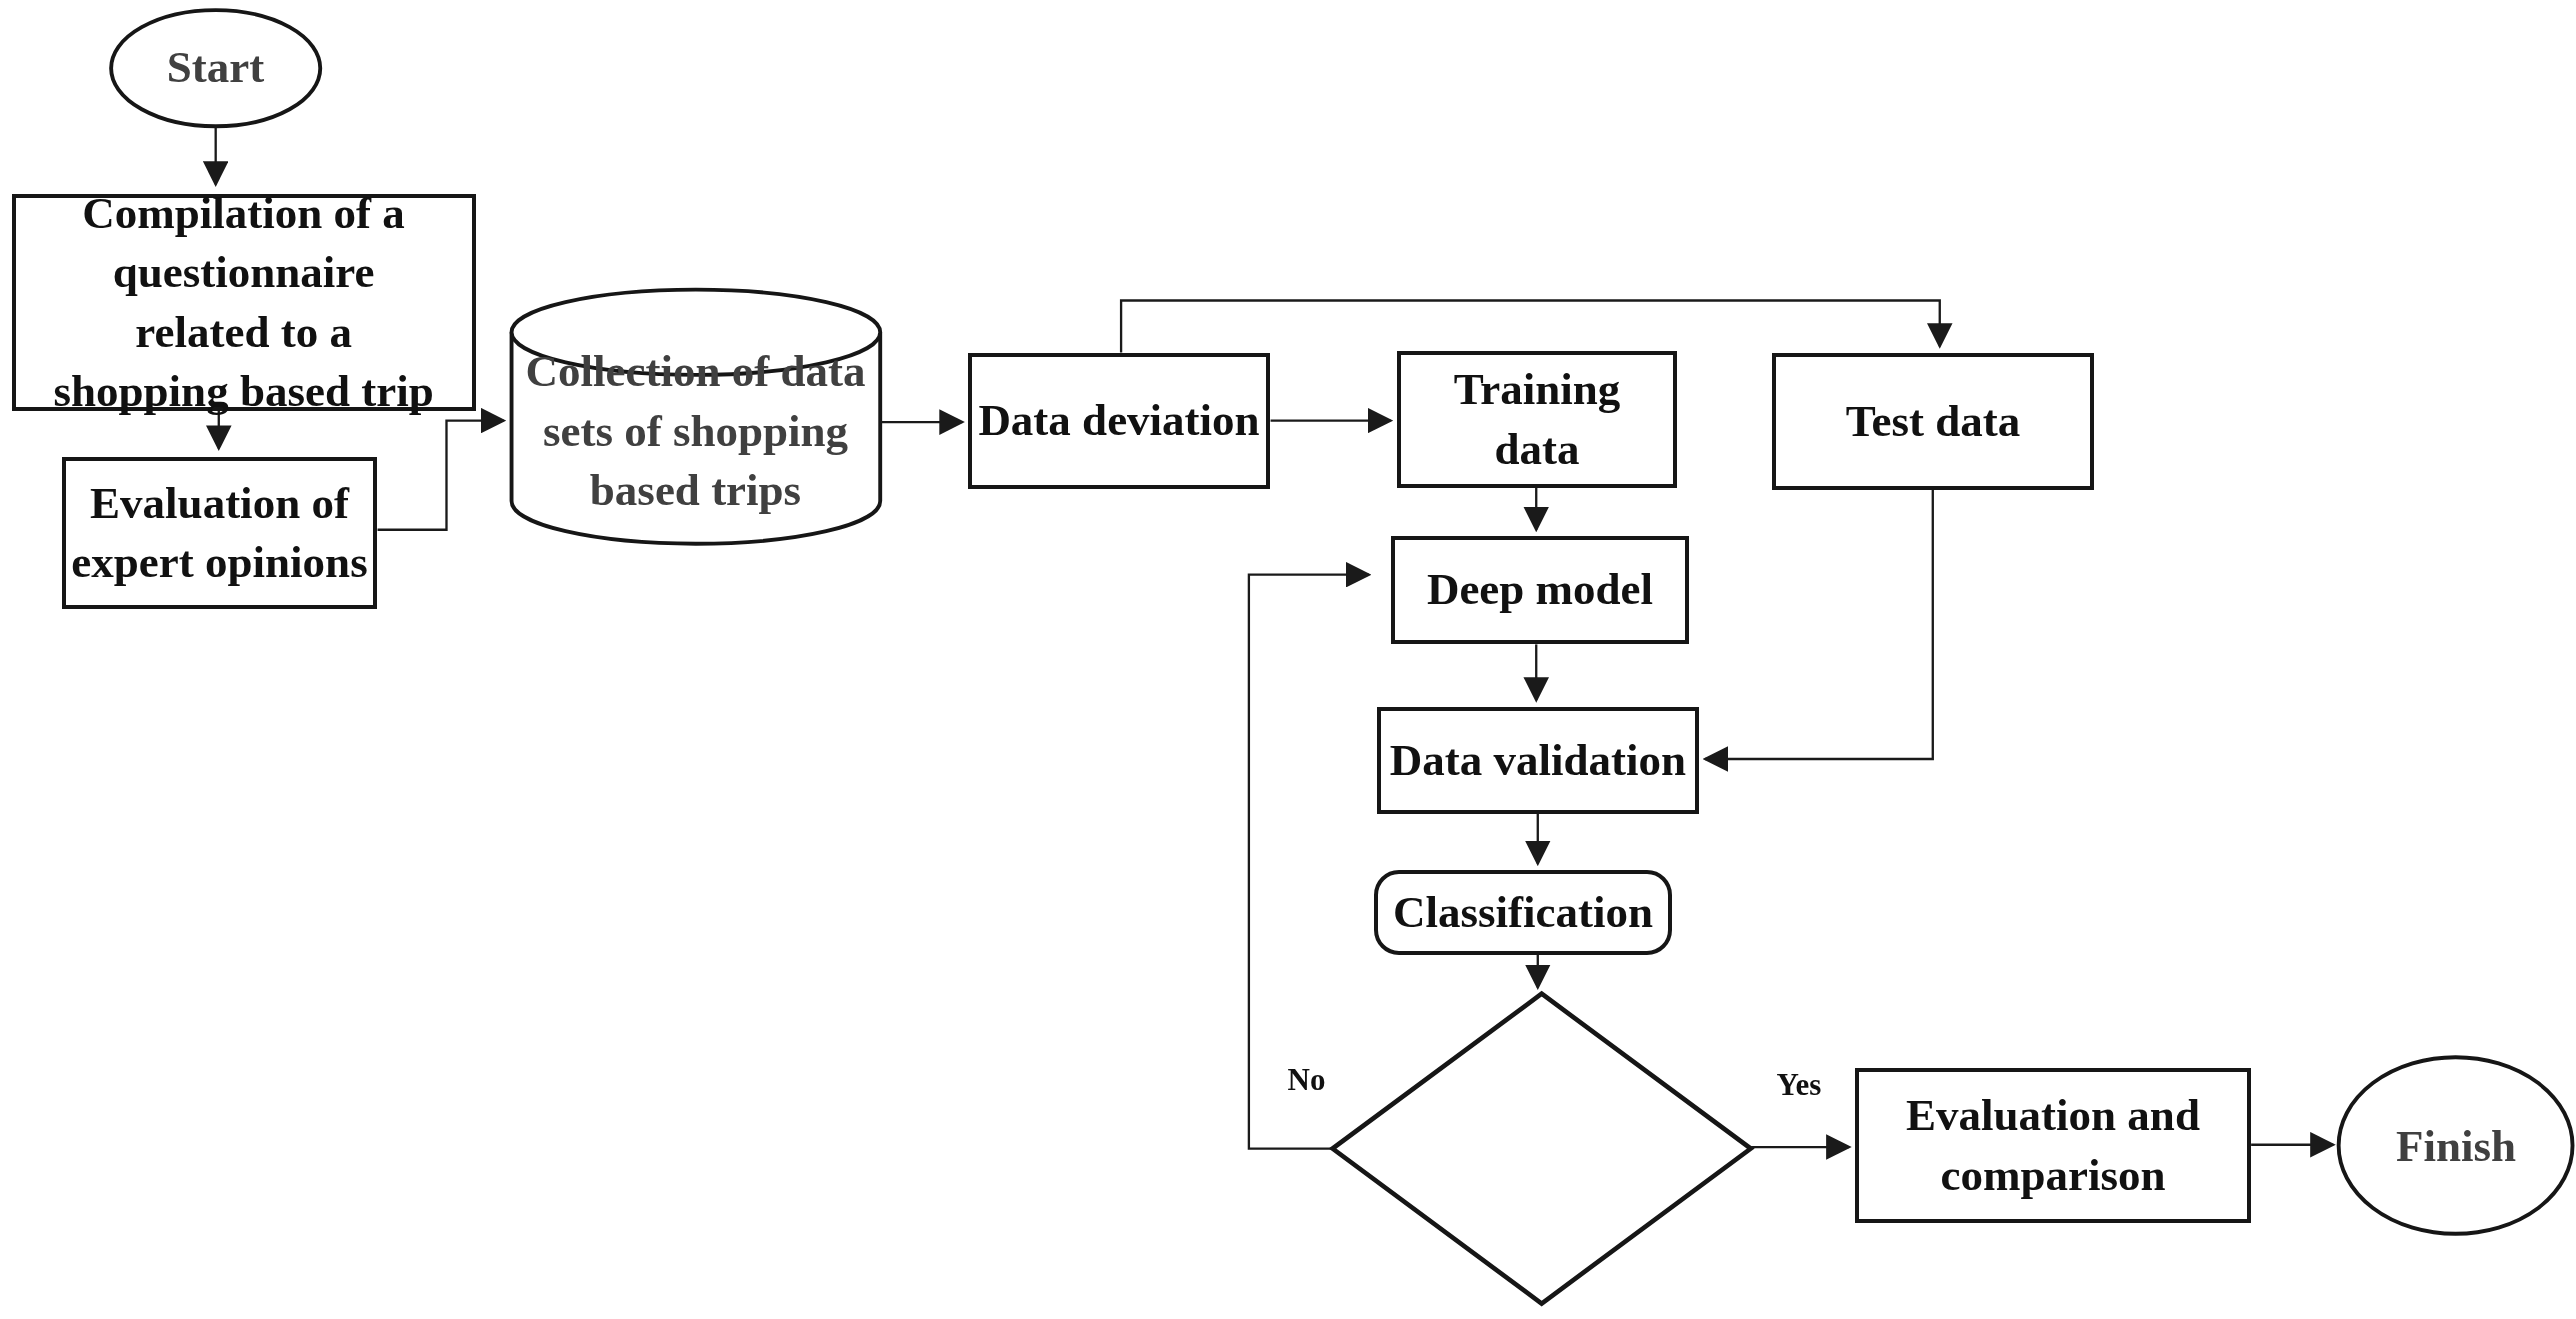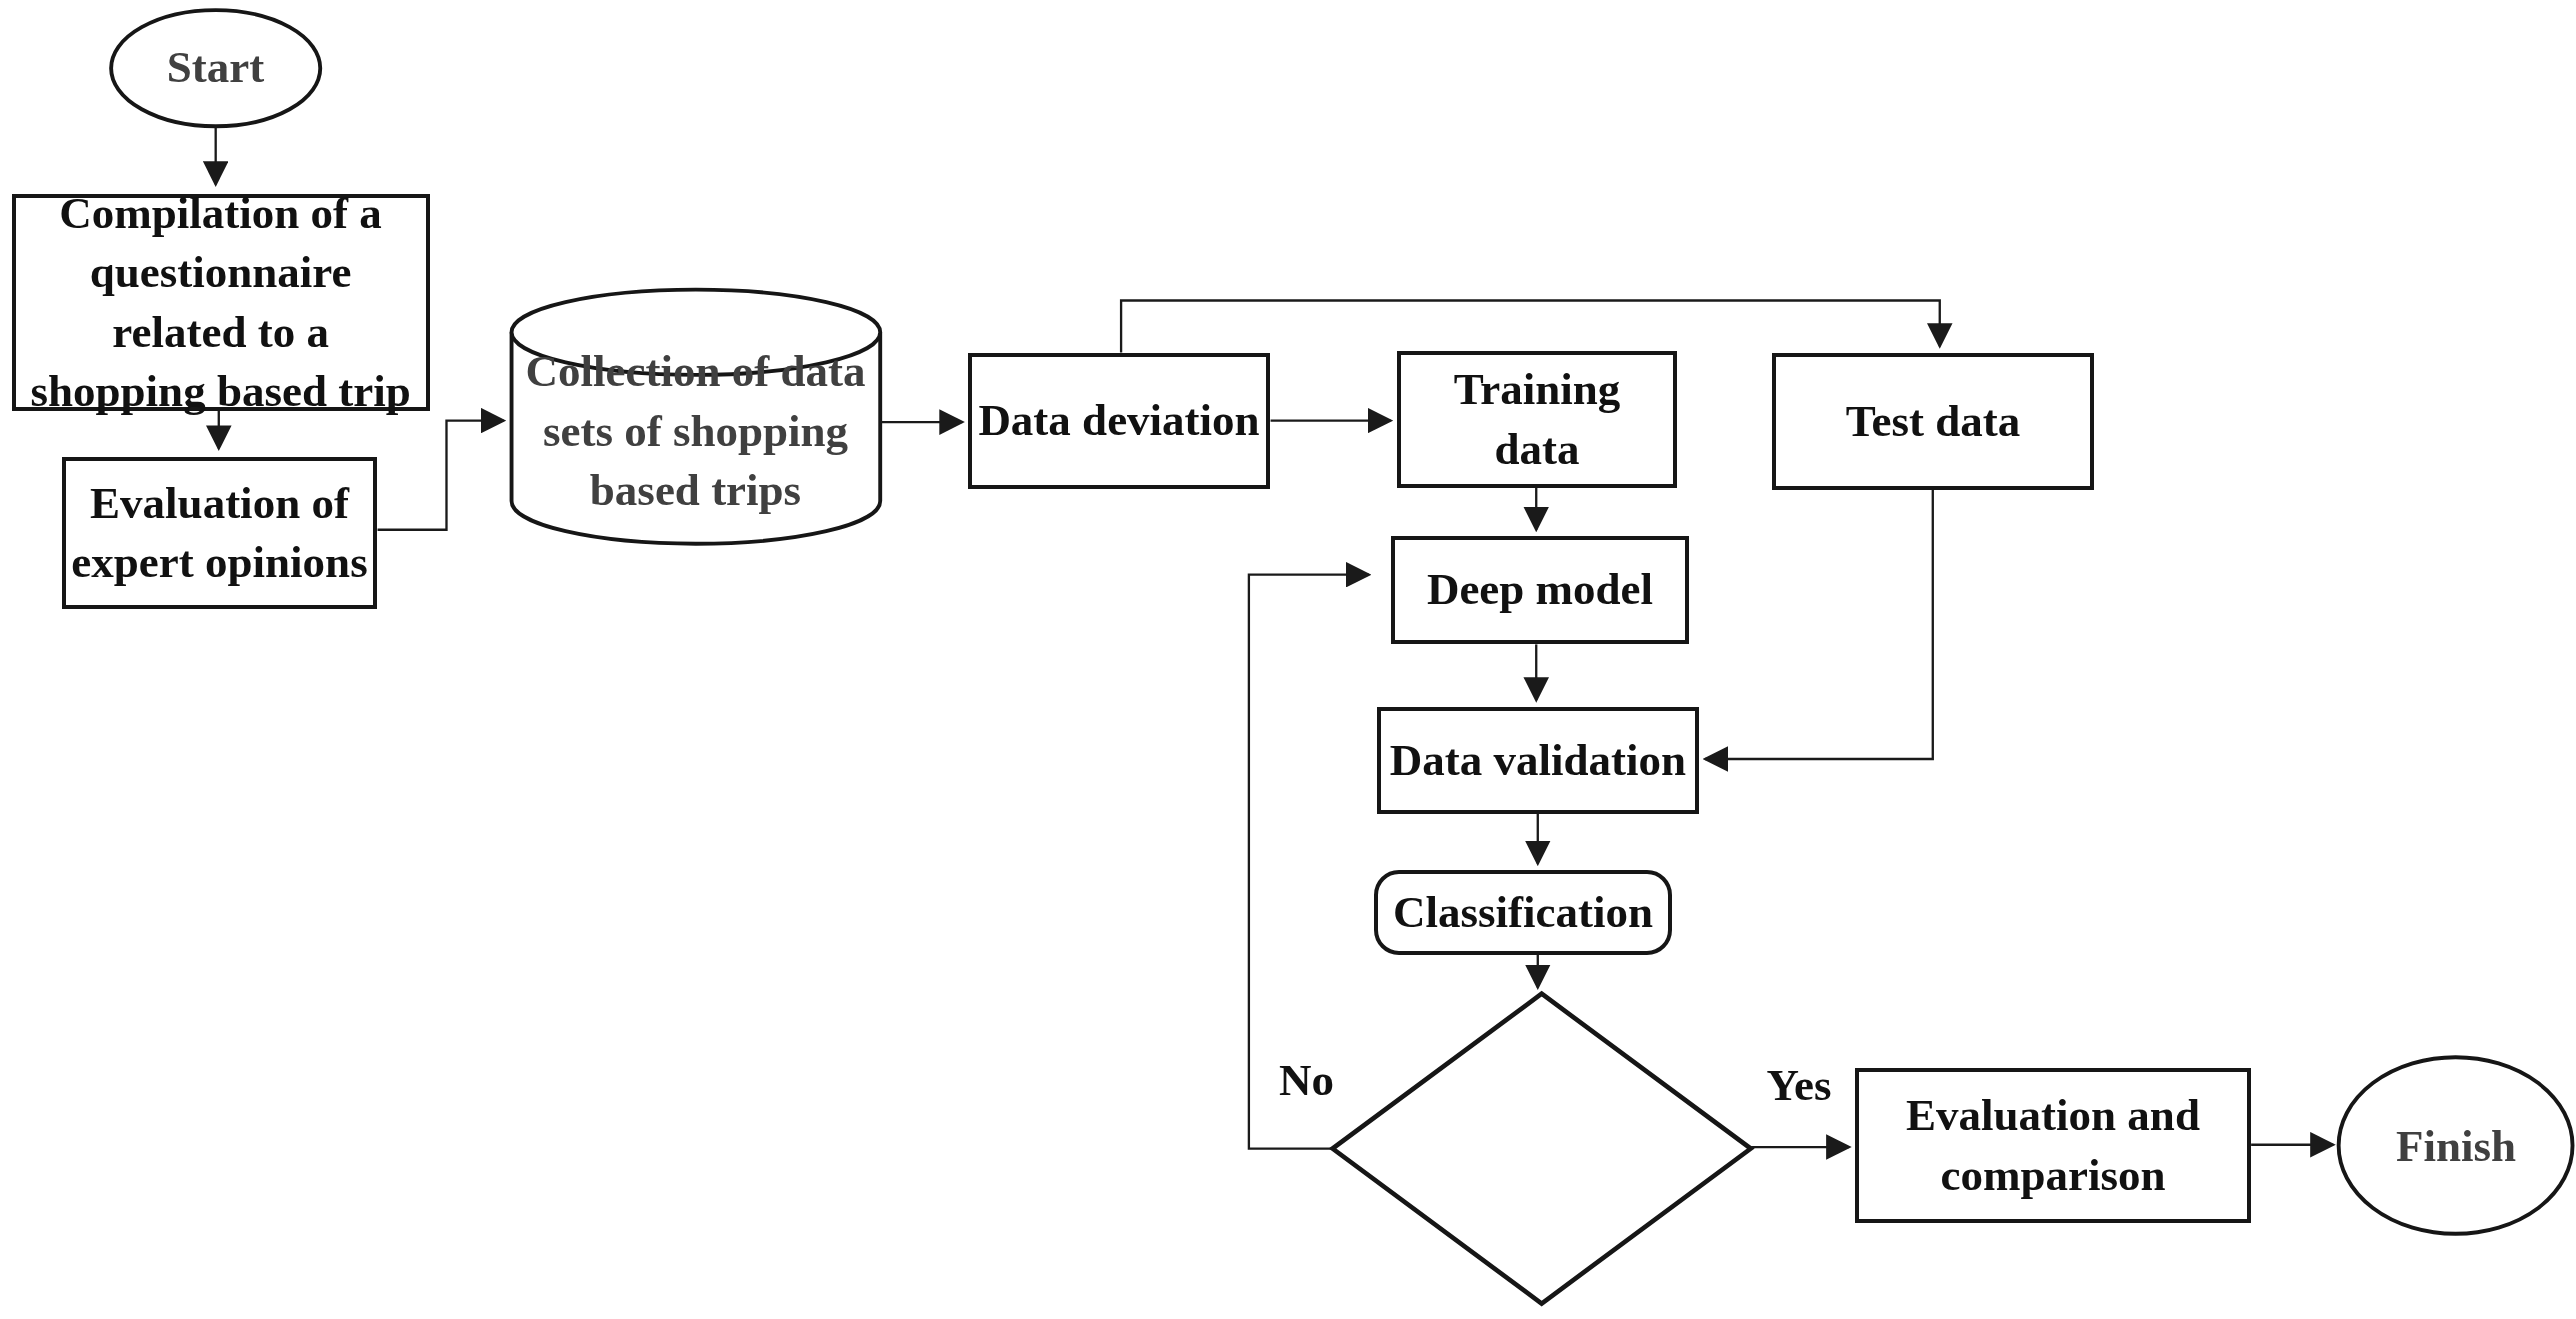--- a/index.html
+++ b/index.html
@@ -46,21 +46,21 @@
     font-size: 45px;
     line-height: 1.32;
     white-space: pre-line;
   }
   .edge-label {
     position: absolute;
     display: flex;
     align-items: center;
     justify-content: center;
     font-weight: bold;
-    font-size: 45px;
+    font-size: 31px;
     color: #111111;
   }
 </style>
 </head>
 <body>
 
 <div class="canvas">
 
   <svg class="layer" width="2576" height="1319" viewBox="0 0 3325 1703">
     <defs>
@@ -91,21 +91,21 @@
       <path d="M1983 832 L1983 904" marker-end="url(#arrow)"></path>
       <path d="M2495 632 L2495 980 L2201 980" marker-end="url(#arrow)"></path>
       <path d="M1985 1050 L1985 1115" marker-end="url(#arrow)"></path>
       <path d="M1985 1233 L1985 1275" marker-end="url(#arrow)"></path>
       <path d="M1720 1483 L1612 1483 L1612 742 L1767 742" marker-end="url(#arrow)"></path>
       <path d="M2260 1481 L2387 1481" marker-end="url(#arrow)"></path>
       <path d="M2906 1478 L3012 1478" marker-end="url(#arrow)"></path>
     </g>
   </svg>
 
-  <div class="rect-node" style="left:11.6px; top:194px; width:418px; height:217px;">Compilation of a
+  <div class="rect-node" style="left:11.6px; top:194px; width:464px; height:217px;">Compilation of a
 questionnaire
 related to a
 shopping based trip</div>
 
   <div class="rect-node" style="left:62px; top:457px; width:315px; height:152px;">Evaluation of
 expert opinions</div>
 
   <div class="rect-node" style="left:968px; top:353px; width:302px; height:136px;">Data deviation</div>
 
   <div class="rect-node" style="left:1397px; top:351px; width:280px; height:137px;">Training

